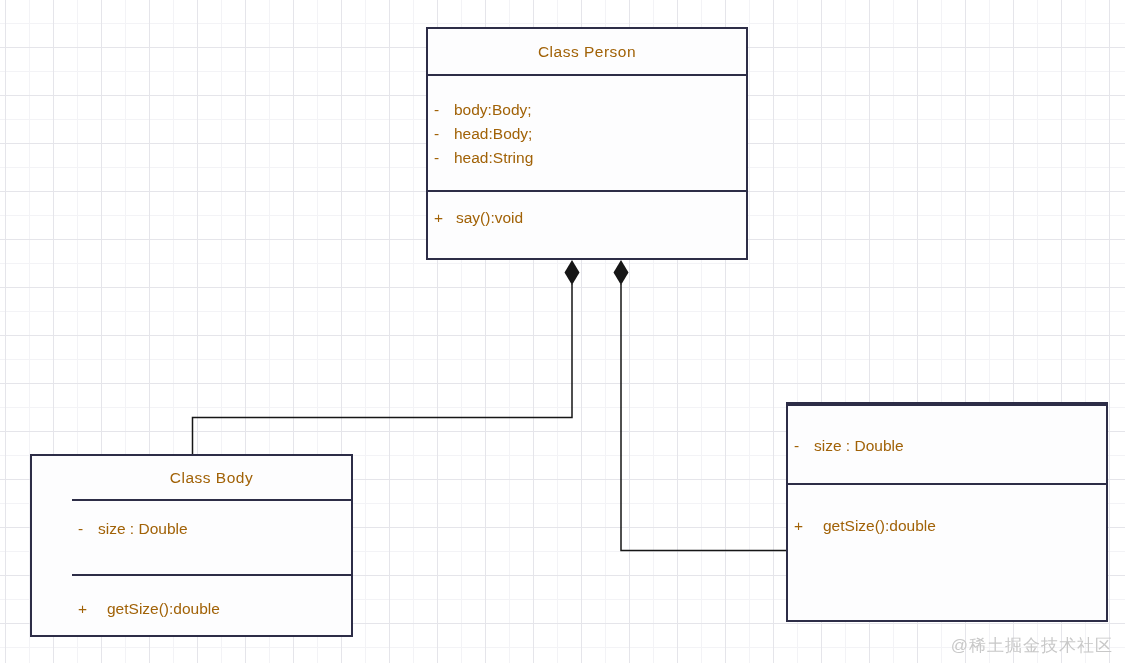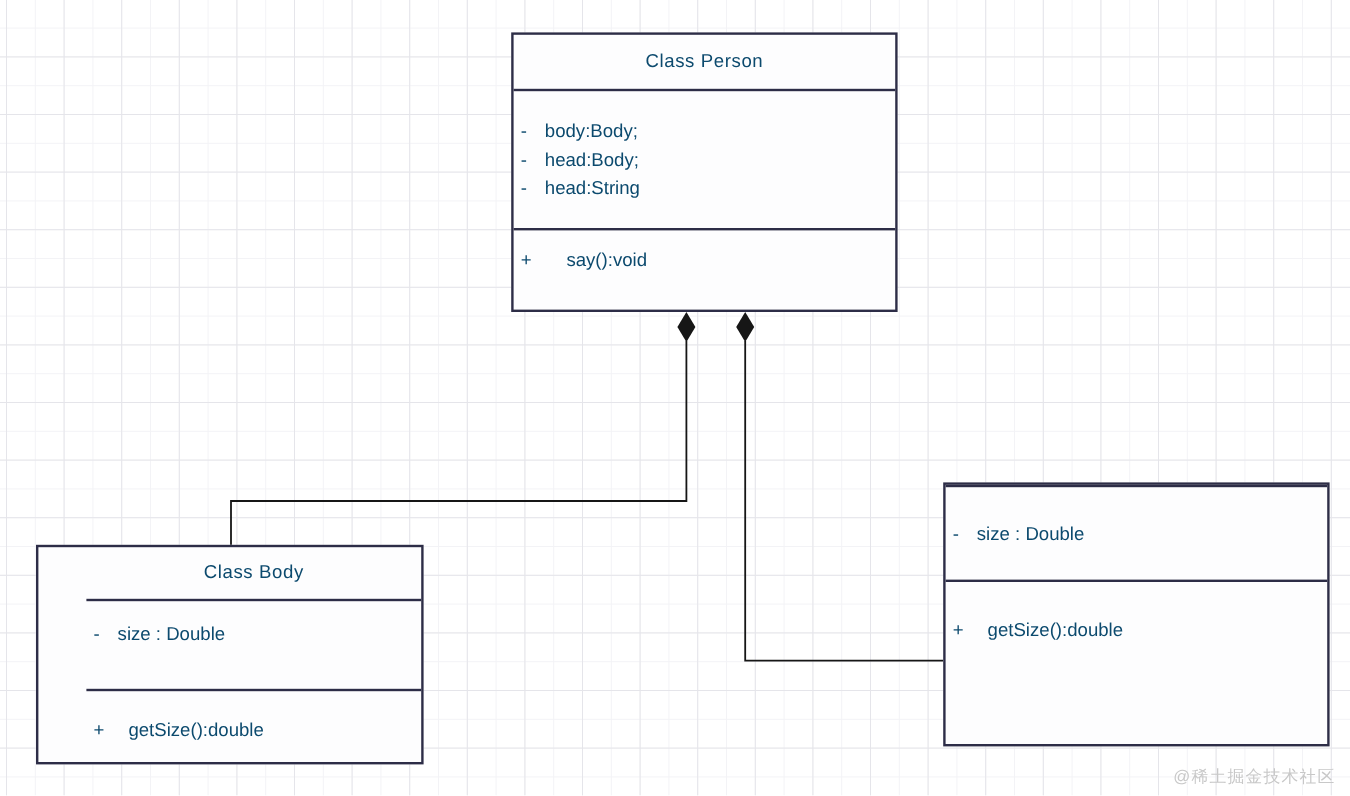--- a/index.html
+++ b/index.html
@@ -30,21 +30,21 @@
     height: 663px;
     pointer-events: none;
   }
   .uml-class {
     position: absolute;
     box-sizing: border-box;
     border: 2px solid #2d2d47;
     background: #fdfdfe;
     display: flex;
     flex-direction: column;
-    color: #0c4a6e;
+    color: #a16207;
     font-size: 15.5px;
   }
   .uml-class .title {
     box-sizing: border-box;
     display: flex;
     align-items: center;
     justify-content: center;
     font-size: 15.5px;
     letter-spacing: 0.5px;
   }
@@ -56,21 +56,21 @@
     display: flex;
     align-items: center;
     line-height: 24px;
     padding-left: 6px;
   }
   .uml-class .sign {
     width: 20px;
     flex: 0 0 20px;
   }
   .uml-class .methods .txt { margin-left: 9px; }
-  .person .methods .txt { margin-left: 18px; }
+  .person .methods .txt { margin-left: 2px; }
 
   
   .person { left: 426px; top: 27px; width: 322px; height: 233px; }
   .person .title { height: 45px; }
   .person .attrs { height: 116px; padding-top: 22px; }
   .person .methods { flex: 1; padding-top: 14px; }
 
   
   .body-class { left: 30px; top: 454px; width: 323px; height: 183px; padding-left: 40px; }
   .body-class .title { height: 43px; }
@@ -81,21 +81,21 @@
   .head-class { left: 786px; top: 402px; width: 322px; height: 220px; }
   .head-class .title { height: 58px; }
   .head-class .attrs { height: 79px; padding-top: 28px; }
   .head-class .methods { flex: 1; padding-top: 29px; }
 
   .watermark {
     position: absolute;
     right: 12px;
     bottom: 6px;
     color: #c8c8c8;
-    font-size: 14px;
+    font-size: 17px;
     letter-spacing: 1px;
   }
 </style>
 </head>
 <body>
 
 <div class="canvas">
 
   <svg class="connectors" viewBox="0 0 1125 663" xmlns="http://www.w3.org/2000/svg">
     <path d="M572,284 L572,417.5 L192.5,417.5 L192.5,455" fill="none" stroke="#161616" stroke-width="1.5"></path>

